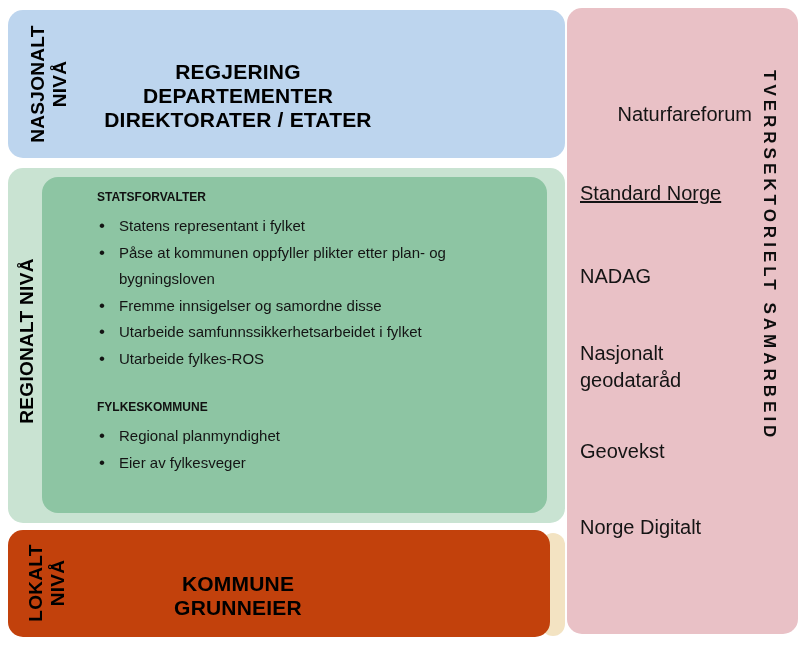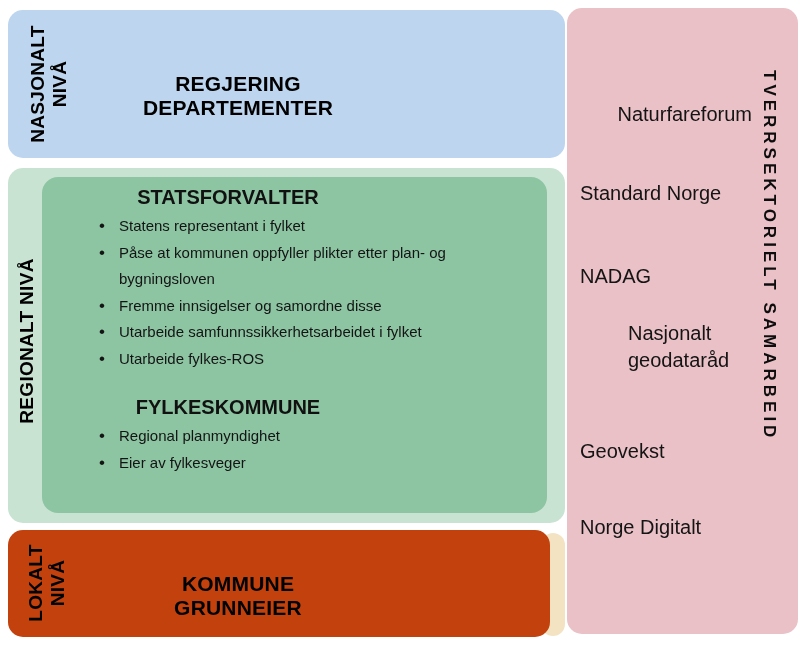--- a/index.html
+++ b/index.html
@@ -44,62 +44,63 @@
     position: absolute;
     left: 60px; top: 12px; width: 340px; height: 100%;
     display: flex; flex-direction: column; justify-content: center;
     text-align: center;
   }
   .center-col .row { font-weight: 700; font-size: 21px; letter-spacing: 0.2px; color: #000; }
 
   
   .regional-content { position: absolute; left: 0; top: 0; width: 100%; padding-top: 6px; }
   .section-title {
-    width: 262px; margin-left: 55px; text-align: center;
-    font-weight: 700; font-size: 20px; line-height: 28px; color: #111;
+    width: 262px; margin-left: 55px; text-align: left;
+    font-weight: 700; font-size: 12px; line-height: 28px; color: #111;
   }
   .bullets { margin: 2px 0 0 0; padding: 0 0 0 55px; list-style: none; }
   .bullets li {
     position: relative; padding-left: 22px; max-width: 400px;
     font-size: 15px; line-height: 26.5px; color: #141414;
   }
   .bullets li::before {
     content: "\2022"; position: absolute; left: 2px; top: 0;
     font-size: 17px; line-height: 26.5px;
   }
   .section-title.second { margin-top: 21px; }
 
   
   .org-item {
     position: absolute; left: 13px; width: 172px;
     font-size: 20px; line-height: 27px; color: #141414;
   }
   .org-0 { top: 93px; text-align: right; }
-  .org-1 { top: 172px; }
+  .org-1 { top: 172px; text-decoration: underline; }
   .org-2 { top: 244px; margin-top: 11px; }
-  .org-3 { top: 312px; margin-left: 48px; }
+  .org-3 { top: 332px; }
   .org-4 { top: 430px; }
   .org-5 { top: 506px; }
 
   .vtitle {
     position: absolute; left: 192px; top: 62px;
     writing-mode: vertical-rl;
     font-weight: 700; font-size: 17px; letter-spacing: 4px;
     white-space: nowrap; color: #0d0d0d;
   }
 </style>
 </head>
 <body>
 
 <div class="canvas">
 
   <section class="box national-box">
     <div class="center-col">
       <div class="row">REGJERING</div>
       <div class="row">DEPARTEMENTER</div>
+      <div class="row">DIREKTORATER / ETATER</div>
     </div>
   </section>
   <div class="vlabel vlabel-national">
     <div>NASJONALT</div>
     <div>NIVÅ</div>
   </div>
 
   <section class="box regional-box">
     <div class="regional-inner">
       <div class="regional-content">

